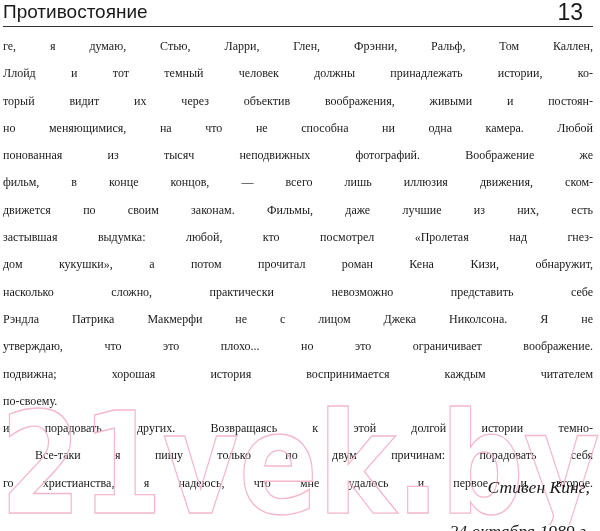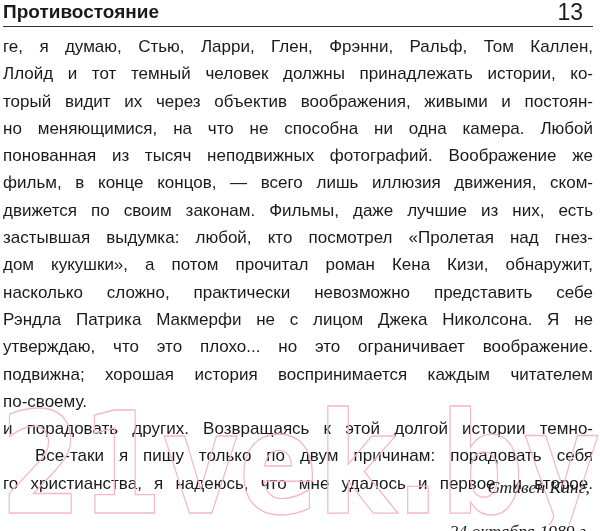--- a/index.html
+++ b/index.html
@@ -1,22 +1,22 @@
 <!DOCTYPE html>
 <html><head>
   <meta charset="utf-8">
   <style>
     html, body { margin: 0; padding: 0; background: #ffffff; }
     body { width: 600px; height: 531px; overflow: hidden; position: relative; color: #1a1a1a; }
     .page { position: absolute; left: 0; top: 0; width: 600px; height: 531px; }
     .header { position: absolute; left: 3px; top: 0; width: 590px; height: 26px; }
-    .run-title { position: absolute; left: 0; top: 0; font-family: "Liberation Sans", sans-serif; font-size: 19px; line-height: 24px; color: #1a1a1a; font-weight: bold; }
+    .run-title { position: absolute; left: 0; top: 0; font-family: "Liberation Sans", sans-serif; font-size: 19px; line-height: 24px; color: #1a1a1a; }
     .page-num { position: absolute; right: 10px; top: 0; font-family: "Liberation Sans", sans-serif; font-size: 23px; line-height: 24px; color: #1a1a1a; }
     .rule { position: absolute; left: 0; top: 26px; width: 590px; height: 1px; background: #333; }
-    .body-text { position: absolute; left: 3px; top: 33px; width: 590px; font-family: Liberation Sans, sans-serif; font-size: 17px; line-height: 27.3px; color: #1a1a1a; }
+    .body-text { position: absolute; left: 3px; top: 33px; width: 590px; font-family: Liberation Serif, serif; font-size: 12px; line-height: 27.3px; color: #1a1a1a; }
     .line { display: block; white-space: nowrap; text-align: justify; text-align-last: justify; }
     .line.last { text-align-last: left; }
     .line.indent { padding-left: 32px; }
     .sig { position: absolute; right: 10px; font-family: "Liberation Serif", serif; font-style: italic; font-size: 17.6px; line-height: 27px; color: #1a1a1a; text-align: center; }
     .sig1 { top: 474px; }
     .sig2 { top: 501px; margin-top: 17px; }
     .watermark { position: absolute; left: 0; top: 395px; width: 600px; height: 130px; pointer-events: none; }
     .watermark text { font-family: "DejaVu Sans", sans-serif; font-weight: bold; font-size: 140px; fill: none; stroke: #f4b8c8; stroke-width: 1.4; }
   </style>
 </head>

